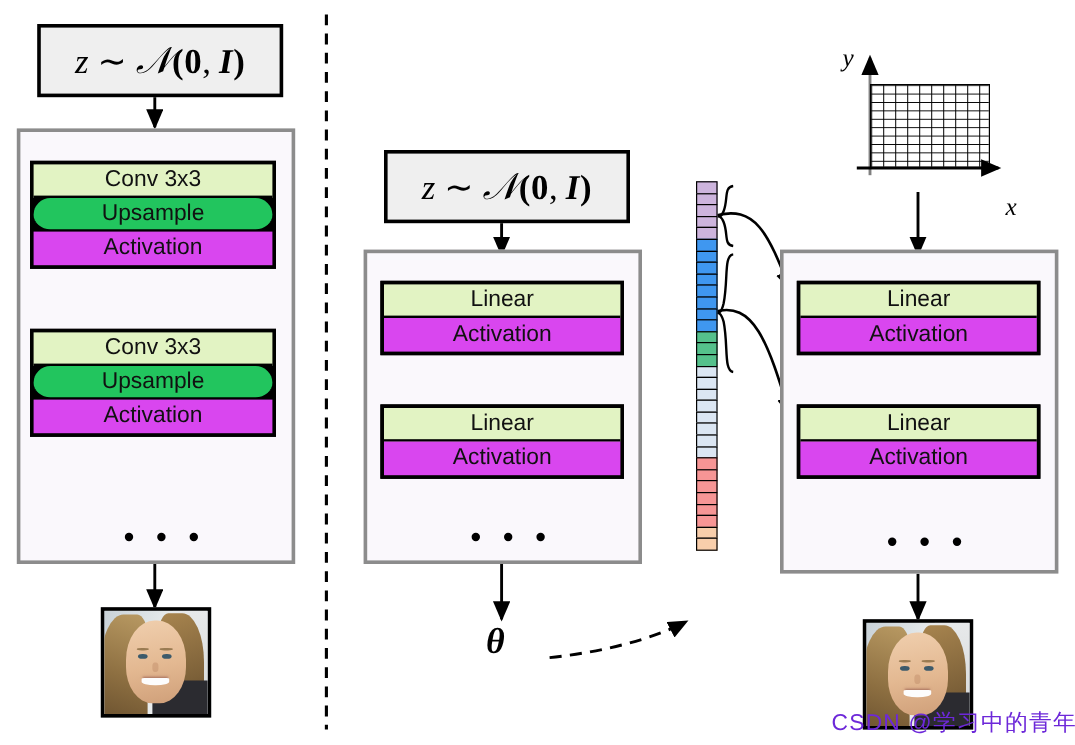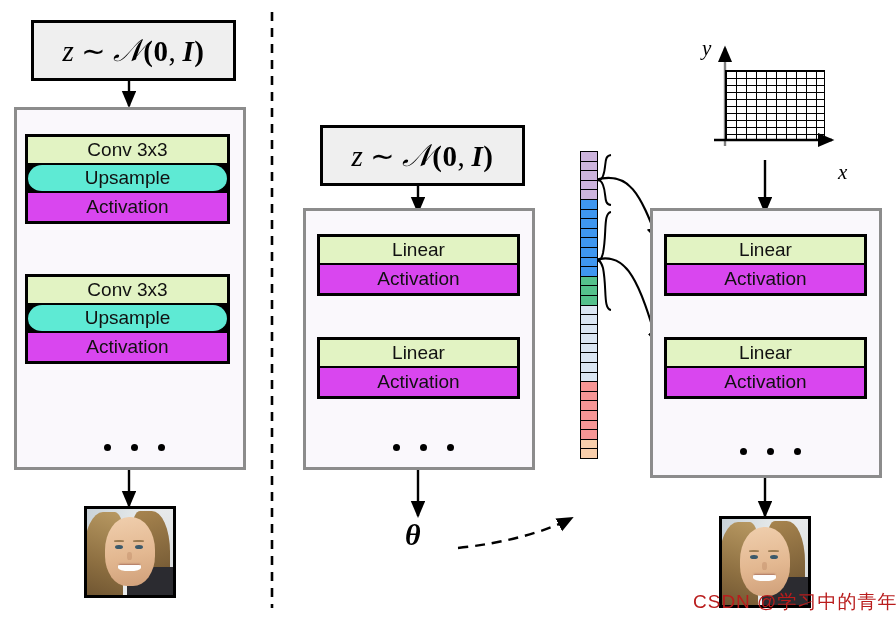--- a/index.html
+++ b/index.html
@@ -17,21 +17,21 @@
   .panel{position:absolute;background:#faf8fc;border:3px solid #8c8c8c;
          box-sizing:border-box;}
 
   .layerstack{position:absolute;border:3px solid #000;box-sizing:border-box;
               background:#000;}
   .layer{height:28px;display:flex;align-items:center;justify-content:center;
          font-size:19px;color:#111;box-sizing:border-box;
          border-bottom:2px solid #000;}
   .layer:last-child{border-bottom:none;}
   .lg{background:#e2f3c3;}   
-  .lb{background:#5eead4;border-radius:14px;}   
+  .lb{background:#22c55e;border-radius:14px;}   
   .lo{background:#d946ef;}   
 
   .dots{position:absolute;display:flex;gap:20px;align-items:center;}
   .dots i{display:block;width:7px;height:7px;border-radius:50%;background:#000;}
 
   .face{position:absolute;border:3px solid #000;box-sizing:border-box;
         overflow:hidden;background:#cfd4d8;}
   .face .sky{position:absolute;inset:0;
      background:linear-gradient(105deg,#c9d2d8 0%,#dfe4e6 38%,#eceeee 60%,#cfd3d4 100%);}
   .face .wall{position:absolute;right:0;top:0;width:34%;height:100%;
@@ -68,21 +68,21 @@
   .vcell{width:18px;box-sizing:border-box;border:1px solid #000;
          margin-top:-1px;}
 
   
   .gridbox{position:absolute;box-sizing:border-box;border:1px solid #000;
      background-image:linear-gradient(to right,#000 1px,transparent 1px),
                       linear-gradient(to bottom,#000 1px,transparent 1px);}
   .axlabel{position:absolute;font-family:"Liberation Serif",serif;
            font-style:italic;font-size:21px;color:#000;}
 
-  .watermark{position:absolute;font-size:19px;color:#b91c1c;
+  .watermark{position:absolute;font-size:19px;color:#6d28d9;
              white-space:nowrap;letter-spacing:1px;}
   .theta{position:absolute;font-family:"Liberation Serif",serif;
          font-style:italic;font-weight:bold;font-size:30px;color:#000;}
 </style>
 </head>
 <body>
 
 <div class="stage">
 
   <svg class="ov">

